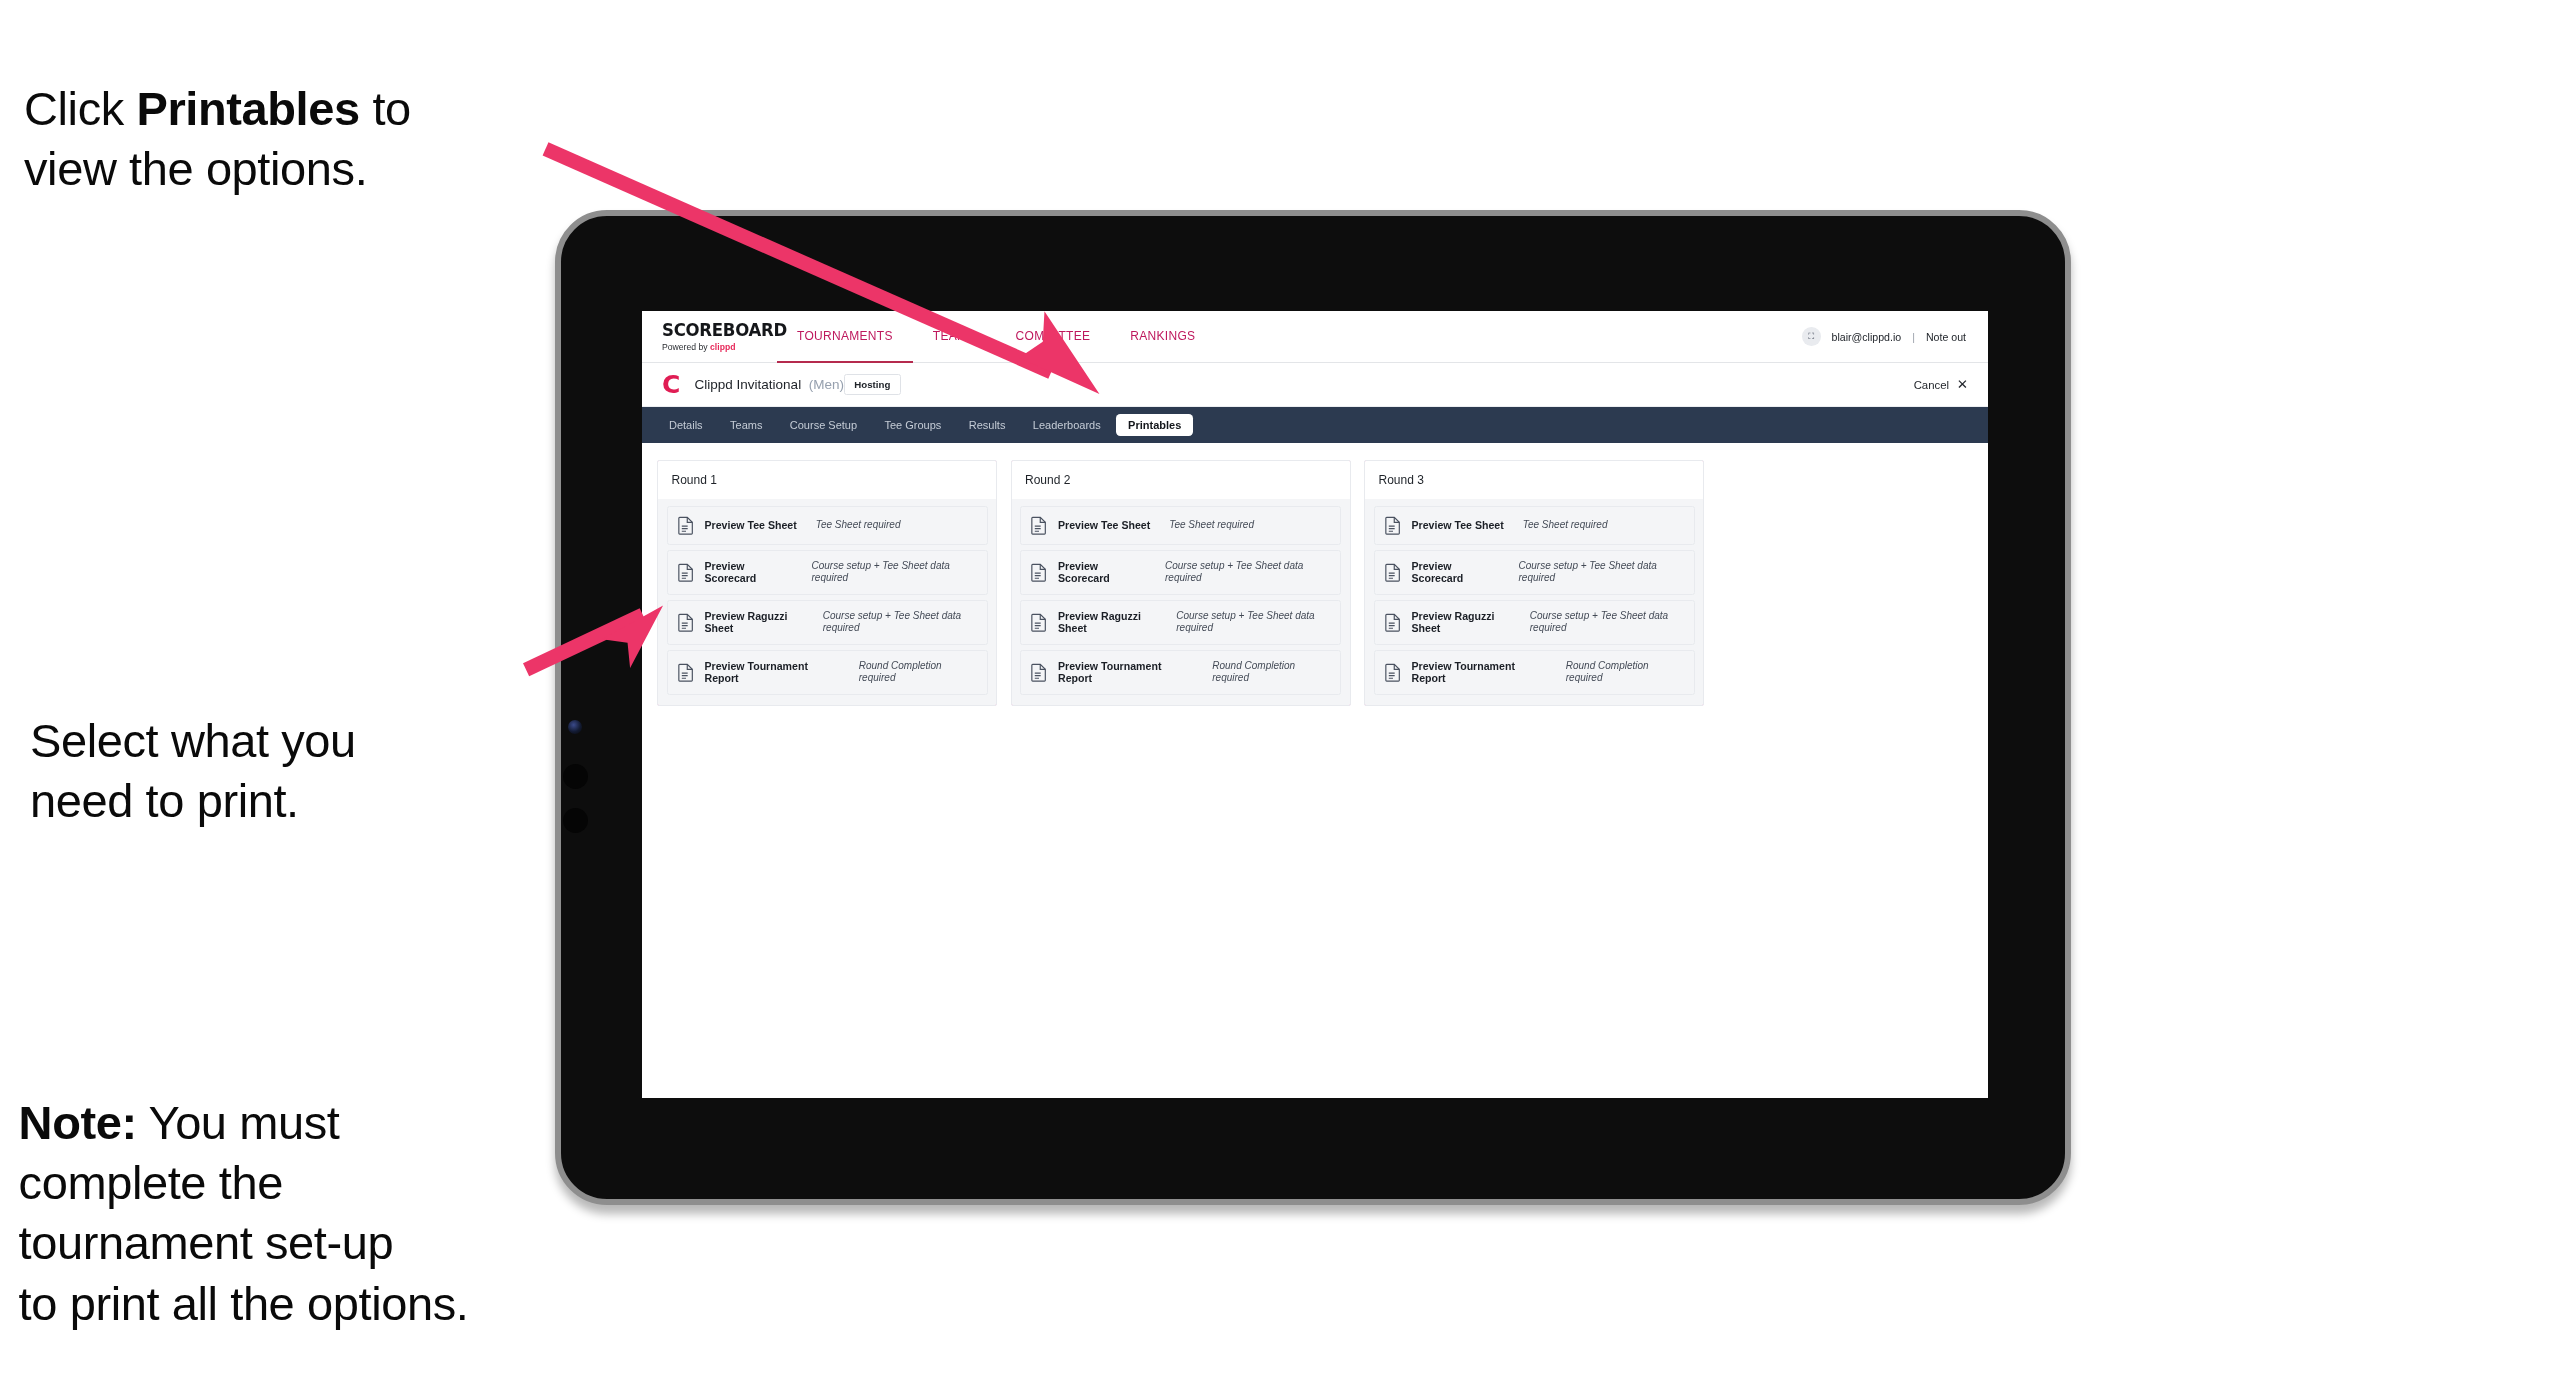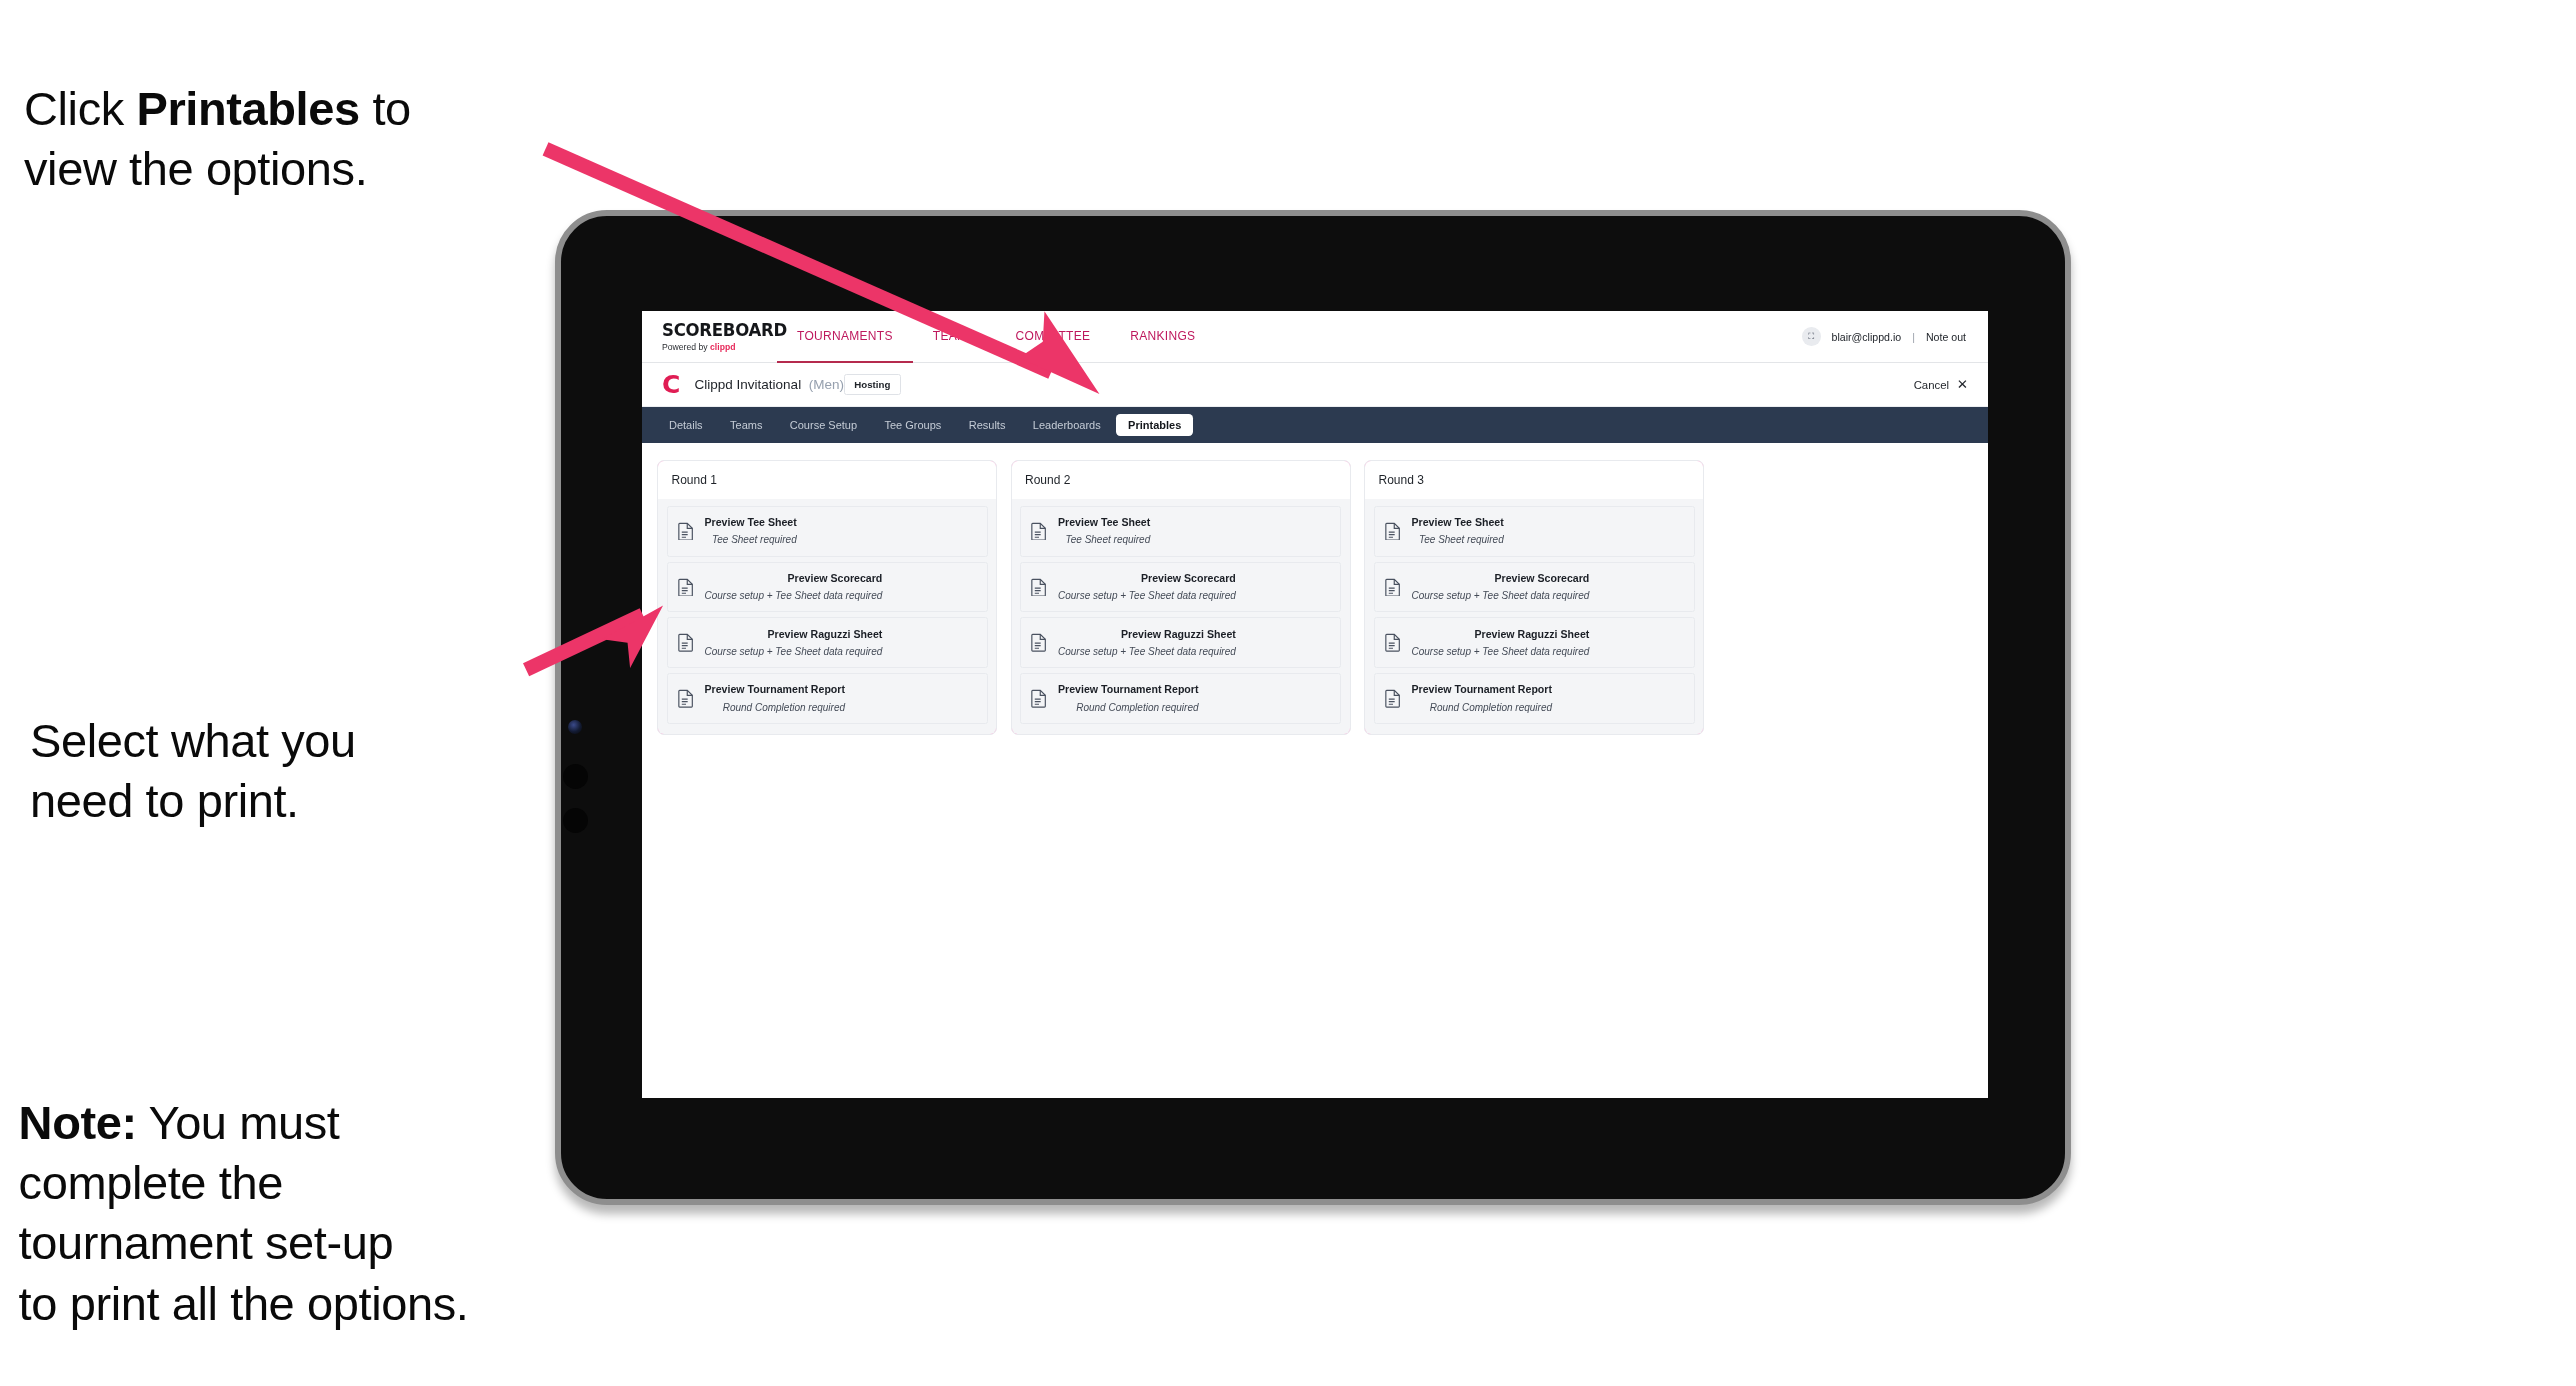--- a/index.html
+++ b/index.html
@@ -147,21 +147,21 @@
   #content {
     background: #ffffff;
     padding: 17px 15px;
     display: flex; gap: 13.5px;
     align-items: flex-start;
   }
   .round-card {
     width: 340px;
     background: #f9a8d4;
     border: 0.8px solid #e8eaee;
-    border-radius: 7px;
+    border-radius: 2px;
     overflow: hidden;
   }
   .round-title {
     padding: 12px 13.5px;
     font-size: 12px; color: #1e2228;
     background: #ffffff;
   }
   .round-body {
     background: #f4f5f7;
     padding: 6.8px 8.5px 10px 8.5px;
@@ -169,21 +169,21 @@
   }
   .print-row {
     display: flex; align-items: center; gap: 11px;
     background: #f4f5f7;
     border: 0.8px solid #e8eaee;
     border-radius: 2.5px;
     padding: 9.3px 10px;
     cursor: pointer;
   }
   .doc-icon { flex: none; width: 16px; height: 18.6px; color: #4a5260; }
-  .print-text { display: flex; flex-direction: column; gap: 6px; text-align: right; }
+  .print-text { display: flex; flex-direction: row; gap: 19px; }
   .print-title { font-size: 10.6px; font-weight: 700; color: #1b1f26; line-height: 1.15; }
   .print-sub   { font-size: 10px; font-style: italic; color: #434a56; line-height: 1.2; }
 
   
   #arrows {
     position: absolute; left: 0; top: 0;
     width: 2576px; height: 1386px;
     pointer-events: none;
   }
 </style>

